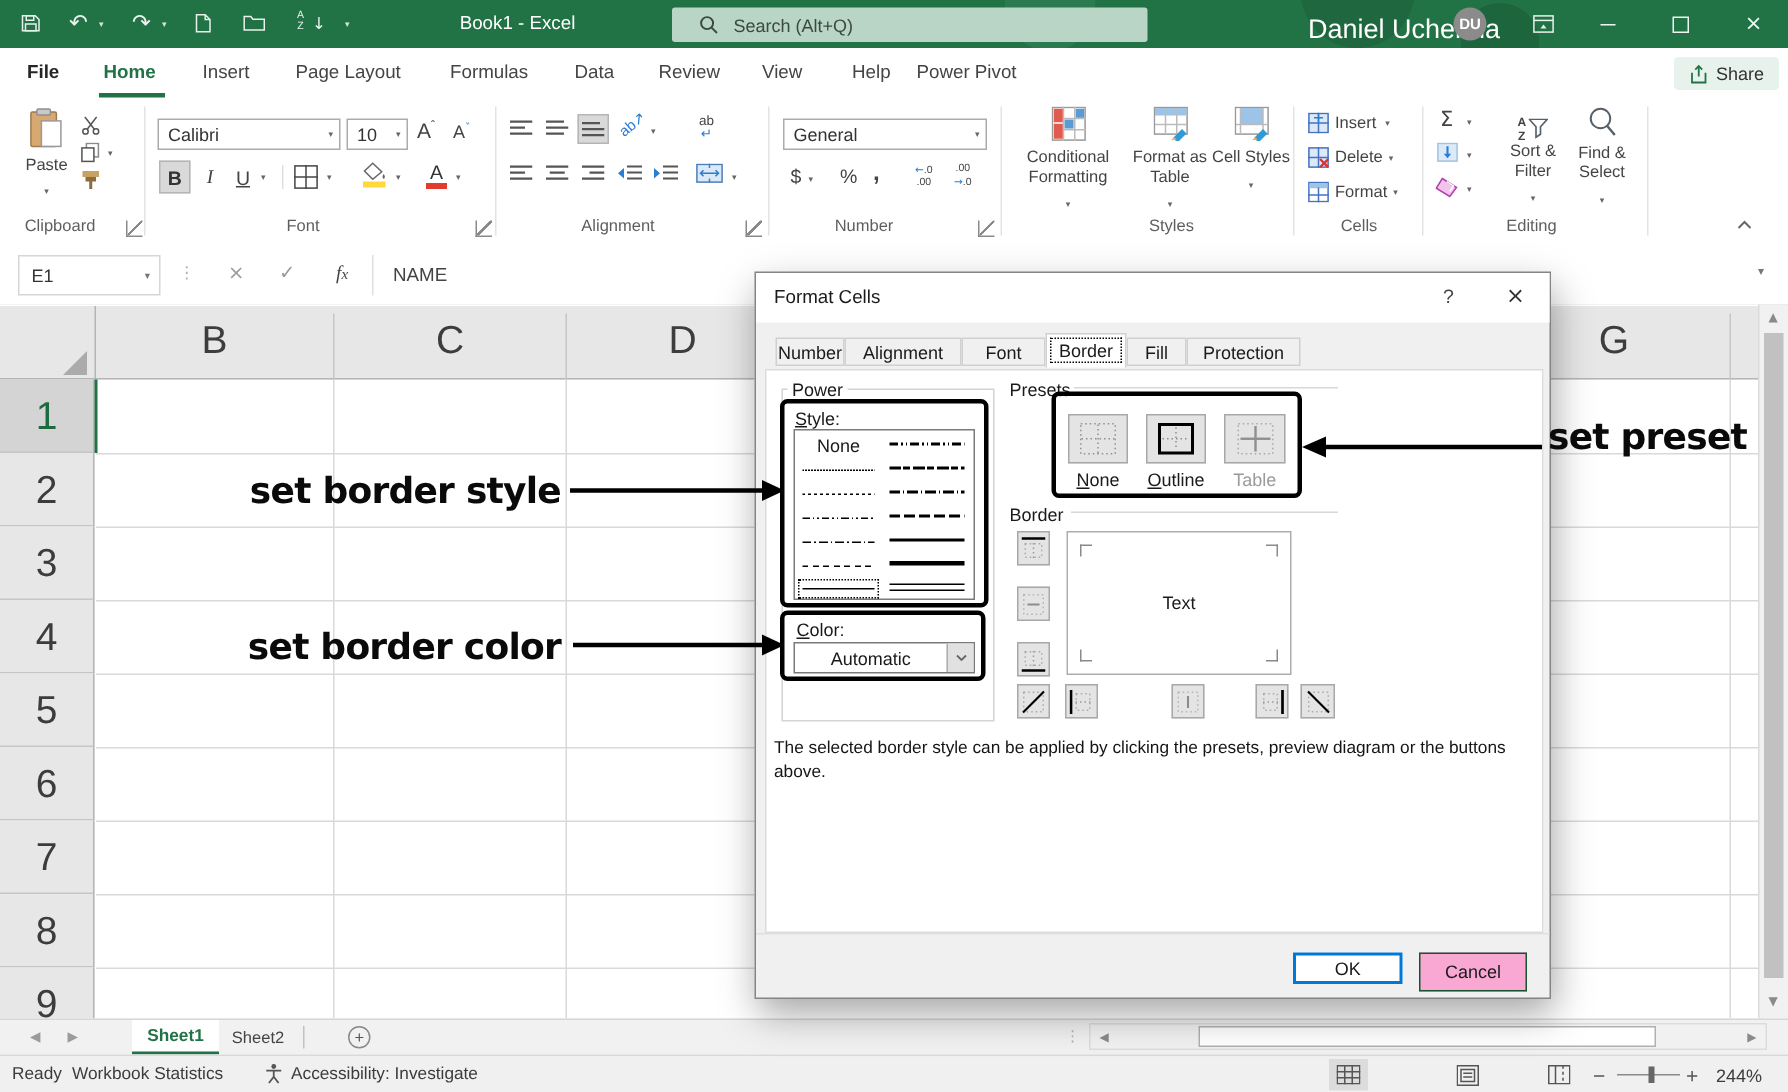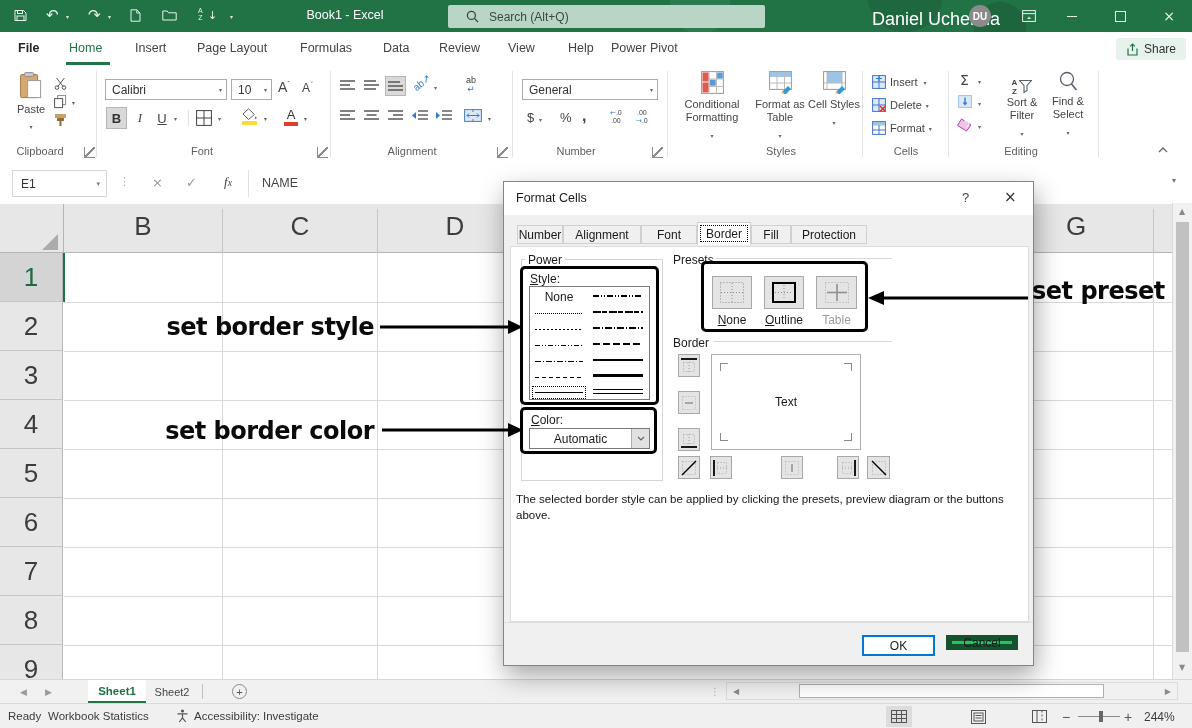--- a/index.html
+++ b/index.html
@@ -137,21 +137,21 @@
         <span style="display:block;width:10px;height:1px;background:#eef6f1"></span>
       </div>
     <div class="abs winbtn ctr" style="left:1098px;width:44px">
         <span style="display:block;width:9px;height:9px;border:1px solid #eef6f1"></span>
       </div>
     <div class="abs winbtn ctr g" style="left:1146px;width:46px;font-size:14px">×</div>
   </div>
 
   <div id="tabrow" class="abs">
     <span class="rtab" style="left:18px;font-weight:bold;color:#262626">File</span>
-    <span class="rtab" style="left:69px;color:#217346;font-weight:normal">Home</span>
+    <span class="rtab" style="left:69px;color:#217346;font-weight:bold">Home</span>
     <span class="abs" style="left:66px;top:30px;width:44px;height:3px;background:#217346"></span>
     <span class="rtab" style="left:135px">Insert</span>
     <span class="rtab" style="left:197px">Page Layout</span>
     <span class="rtab" style="left:300px">Formulas</span>
     <span class="rtab" style="left:383px">Data</span>
     <span class="rtab" style="left:439px">Review</span>
     <span class="rtab" style="left:508px">View</span>
     <span class="rtab" style="left:568px">Help</span>
     <span class="rtab" style="left:611px">Power Pivot</span>
     <div class="abs f" style="left:1116px;top:6px;height:22px;padding:0 10px;background:#e7f2ec;border-radius:3px">
@@ -662,21 +662,21 @@
       <span class="cm" style="right:8px;top:8px;border-right:1px solid #8a8a8a;border-top:1px solid #8a8a8a"></span>
       <span class="cm" style="left:8px;bottom:8px;border-left:1px solid #8a8a8a;border-bottom:1px solid #8a8a8a"></span>
       <span class="cm" style="right:8px;bottom:8px;border-right:1px solid #8a8a8a;border-bottom:1px solid #8a8a8a"></span>
       <span>Text</span>
     </div>
 
     <div class="abs" style="left:12px;top:309px;width:502px;font-size:11.5px;color:#151515;line-height:1.4">The selected border style can be applied by clicking the presets, preview diagram or the buttons above.</div>
 
     <span class="etch" style="left:0;top:440px;width:529px;background:#dfdfdf"></span>
     <div class="abs ctr" style="left:358px;top:453px;width:73px;height:21px;background:#fff;border:2px solid #0078d7;box-sizing:border-box;font-size:12px;color:#1a1a1a">OK</div>
-    <div class="abs ctr" style="left:442px;top:453px;width:72px;height:15px;background:#22c55e;border:6px solid #14532d;box-sizing:border-box;font-size:12px;color:#1a1a1a">Cancel</div>
+    <div class="abs ctr" style="left:442px;top:453px;width:72px;height:26px;background:#f9a8d4;border:1px solid #14532d;box-sizing:border-box;font-size:12px;color:#1a1a1a">Cancel</div>
   </div>
 
   <div class="annrect" style="left:520px;top:266px;width:139px;height:139px"></div>
   <div class="annrect" style="left:520px;top:407px;width:137px;height:47px"></div>
   <div class="annrect" style="left:701px;top:261px;width:167px;height:71px"></div>
 
   <div class="anntext" style="left:130px;top:313px;width:244px;text-align:right">set border style</div>
   <svg class="abs" style="left:378px;top:317px;z-index:60" width="146" height="20">
     <line x1="2" y1="10" x2="132" y2="10" stroke="#000" stroke-width="3"></line>
       <polygon points="130,3 130,17 145,10" fill="#000"></polygon>

